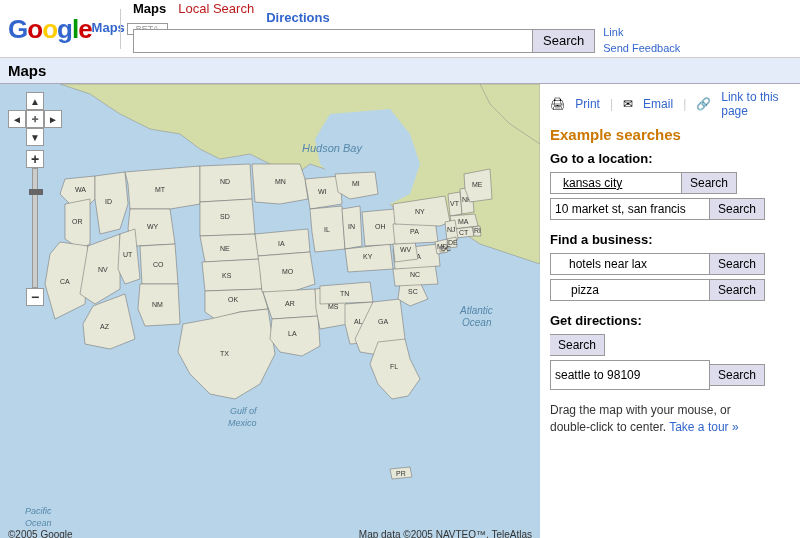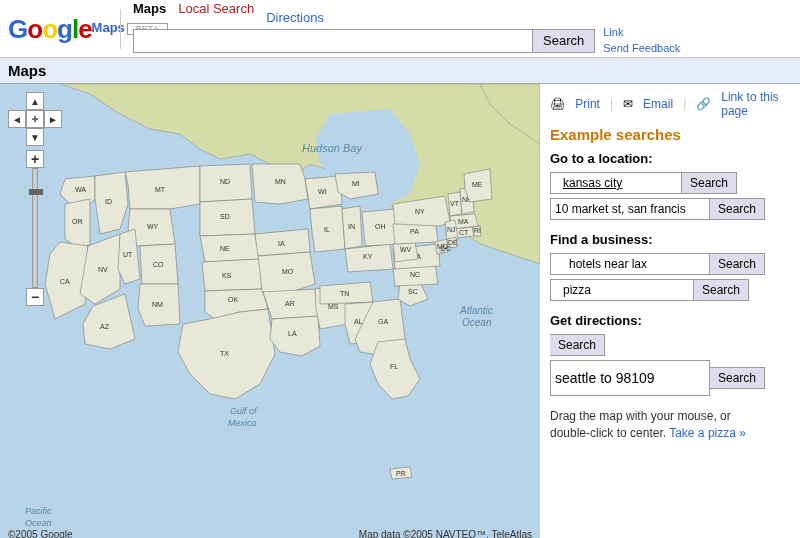--- a/index.html
+++ b/index.html
@@ -314,21 +314,21 @@
     <div style="display:flex;align-items:baseline;">
       <span id="maps-label">Maps</span>
       <span id="beta-label">BETA</span>
     </div>
   </div>
   <div id="logo-divider"></div>
   <div style="display:flex;flex-direction:column;flex:1;">
     <div id="nav-links">
       <a style="font-weight:bold;color:#000;text-decoration:none;">Maps</a>
       <a style="color:#b91c1c;text-decoration:none;font-weight:normal;">Local Search</a>
-      <a style="color:#3366cc;text-decoration:none;font-weight:normal;margin-top:9px;">Directions</a>
+      <a style="color:#3366cc;text-decoration:none;font-weight:bold;margin-top:9px;">Directions</a>
     </div>
     <div id="search-bar">
       <input type="text" id="search-input" style="border: 1px solid rgb(153, 153, 153); padding: 3px 4px; font-size: 13px; width: 400px; height: 24px;">
       <button id="search-button">Search</button>
       <div id="help-links">
         <a>Link</a>
         <a>Send Feedback</a>
       </div>
     </div>
   </div>
@@ -572,33 +572,33 @@
       </div>
     </div>
 
     <div class="section-group">
       <div class="section-label">Find a business:</div>
       <div class="search-row">
         <input type="text" value="hotels near lax" style="border: 1px solid rgb(153, 153, 153); padding: 2px 18px; font-size: 12px; width: 160px; height: 22px;">
         <button style="background:#dde;border:1px solid #999;border-left:none;padding:2px 8px;font-size:12px;cursor:pointer;height:22px;">Search</button>
       </div>
       <div class="search-row">
-        <input type="text" value="pizza" style="border: 1px solid rgb(153, 153, 153); padding: 2px 12px; font-size: 12px; width: 144px; height: 22px;">
+        <input type="text" value="pizza" style="border: 1px solid rgb(153, 153, 153); padding: 2px 20px; font-size: 12px; width: 160px; height: 22px;">
         <button style="background:#dde;border:1px solid #999;border-left:none;padding:2px 8px;font-size:12px;cursor:pointer;height:22px;">Search</button>
       </div>
     </div>
 
     <div class="section-group">
       <div class="section-label">Get directions:</div>
       <div class="search-row">
         <button style="background:#dde;border:1px solid #999;border-left:none;padding:2px 8px;font-size:12px;cursor:pointer;height:22px;">Search</button>
       </div>
       <div class="search-row">
-        <input type="text" value="seattle to 98109" style="border: 1px solid rgb(153, 153, 153); padding: 8px 4px; font-size: 14px; width: 160px; height: 36px;">
+        <input type="text" value="seattle to 98109" style="border: 1px solid rgb(153, 153, 153); padding: 8px 4px; font-size: 12px; width: 160px; height: 30px;">
         <button style="background:#dde;border:1px solid #999;border-left:none;padding:2px 8px;font-size:12px;cursor:pointer;height:22px;">Search</button>
       </div>
     </div>
 
     <div id="drag-note">
-      Drag the map with your mouse, or<br>double-click to center. <a id="tour-link">Take a pizza »</a>
+      Drag the map with your mouse, or<br>double-click to center. <a id="tour-link">Take a tour »</a>
     </div>
   </div>
 </div>
 
 </body></html>

